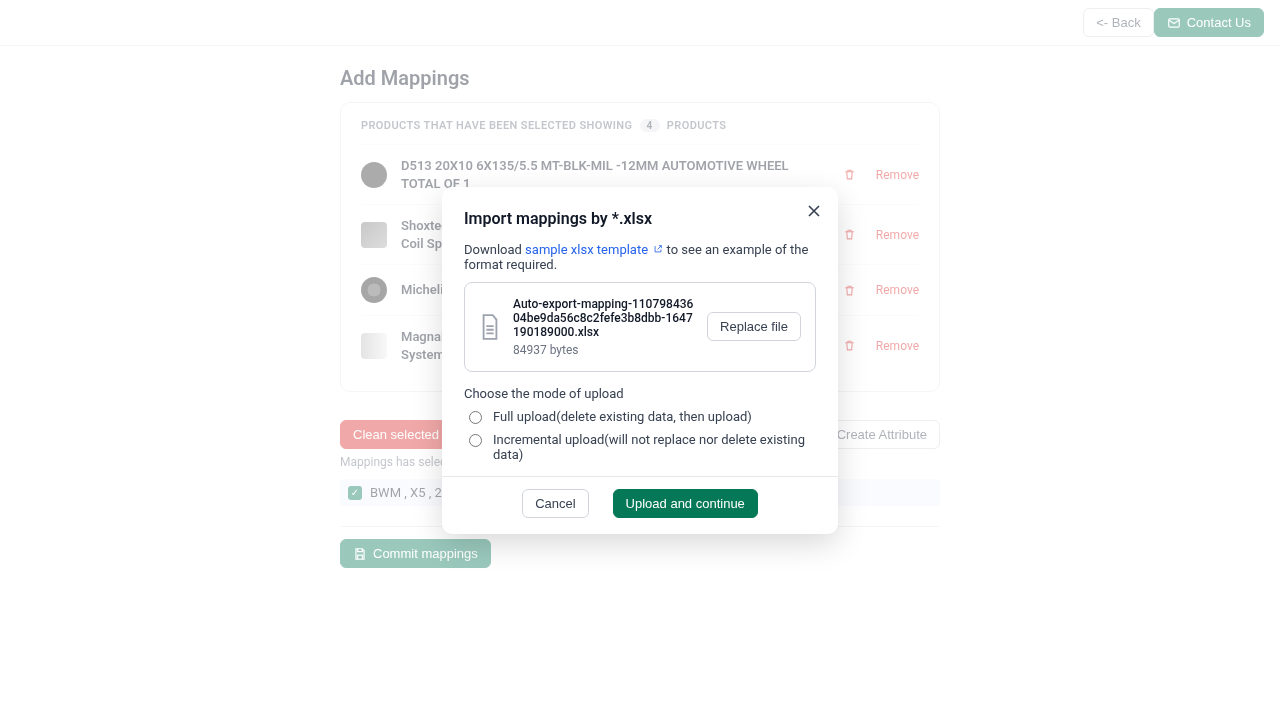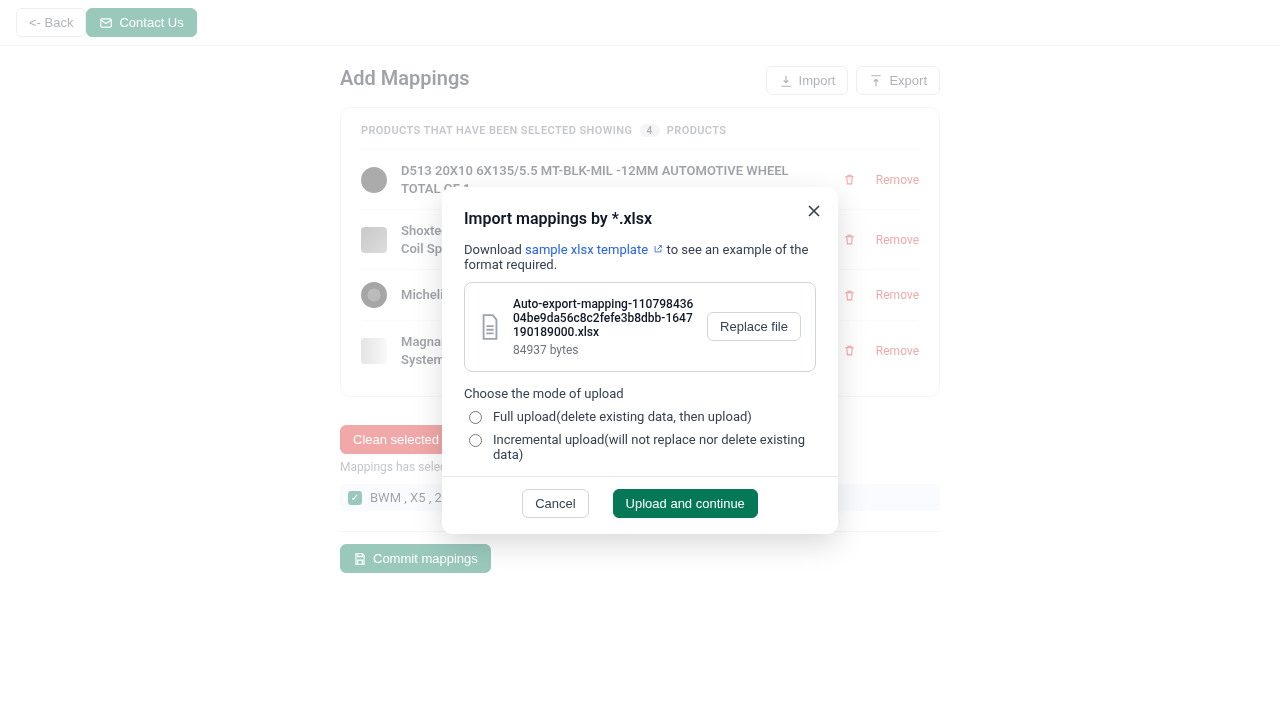--- a/index.html
+++ b/index.html
@@ -1,19 +1,19 @@
 <!DOCTYPE html>
 <html><head>
 <meta charset="utf-8">
 <style>
 html,body{margin:0;padding:0;font-family:-apple-system,BlinkMacSystemFont,"Segoe UI",Roboto,sans-serif;font-size:14px;color:#111827;background:#fff;width:1280px;height:720px;overflow:hidden}
 *{box-sizing:border-box}
 
 
-.topbar{display:flex;justify-content:flex-start;align-items:center;padding:8px 16px;border-bottom:1px solid #e5e7eb}
+.topbar{display:flex;justify-content:flex-end;align-items:center;padding:8px 16px;border-bottom:1px solid #e5e7eb}
 .btn{display:inline-flex;align-items:center;gap:6px;border:1px solid #d1d5db;background:#fff;border-radius:6px;padding:6px 12px;font-size:13px;cursor:pointer;color:#374151}
 .btn.primary{background:#047857;border-color:#047857;color:#fff}
 .btn.danger{background:#dc2626;border-color:#dc2626;color:#fff}
 
 .page{padding:20px 0;display:flex;justify-content:center}
 .container{width:600px}
 
 
 .hd{display:flex;justify-content:space-between;margin-bottom:12px}
 .hd h1{font-size:20px;margin:0;font-weight:600}
@@ -72,34 +72,20 @@
         <path d="M3 7l9 6 9-6"></path>
       </svg>
     <span>Contact Us</span>
   </button>
 </div>
 
 <div class="page">
   <div class="container">
     <div class="hd">
       <h1>Add Mappings</h1>
-      <div class="hd-actions">
-        <button class="btn">
-          <svg class="icon" viewBox="0 0 24 24" fill="none" stroke="currentColor" stroke-width="2">
-              <path d="M12 3v12m0 0l-4-4m4 4l4-4M4 21h16"></path>
-            </svg>
-          <span>Import</span>
-        </button>
-        <button class="btn">
-          <svg class="icon" viewBox="0 0 24 24" fill="none" stroke="currentColor" stroke-width="2">
-              <path d="M12 21V9m0 0l-4 4m4-4l4 4M4 3h16"></path>
-            </svg>
-          <span>Export</span>
-        </button>
-      </div>
     </div>
 
     <div class="card">
       <div class="selrow">
         <div class="lbl">
           <span>PRODUCTS THAT HAVE BEEN SELECTED SHOWING</span>
           <span class="badge">4</span>
           <span>PRODUCTS</span>
         </div>
       </div>
@@ -141,20 +127,26 @@
           <svg viewBox="0 0 24 24" fill="none" stroke="currentColor" stroke-width="2">
               <path d="M4 7h16M9 7V4h6v3m-8 0l1 13h8l1-13"></path>
             </svg>
           <span>Remove</span>
         </div>
       </div>
     </div>
 
     <div class="actions-row">
       <button class="btn danger">Clean selected mappings</button>
+      <button class="btn">
+        <svg class="icon" viewBox="0 0 24 24" fill="none" stroke="currentColor" stroke-width="2">
+            <path d="M12 5v14M5 12h14"></path>
+          </svg>
+        <span>Create Attribute</span>
+      </button>
     </div>
 
     <div class="subtext">Mappings has selected ,showing </div>
 
     <div class="maprow">
       <div class="chk">✓</div>
       <span>BWM , X5 , 2022</span>
     </div>
 
     <hr class="divider">

